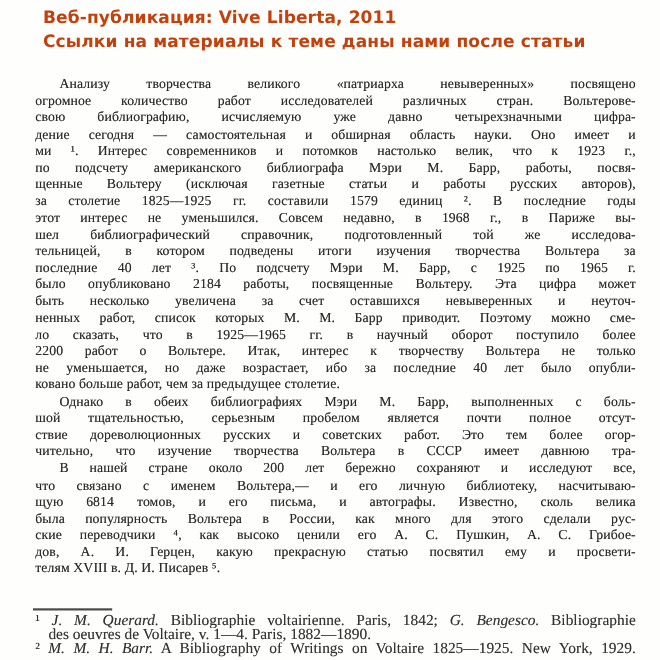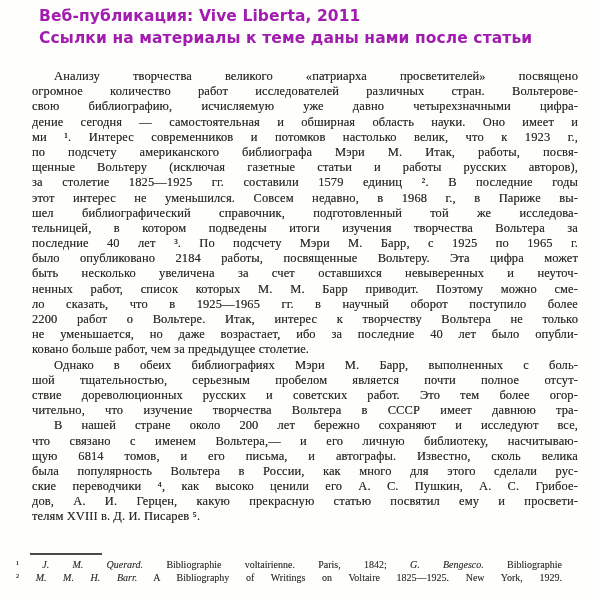--- a/index.html
+++ b/index.html
@@ -11,21 +11,21 @@
   .page {
     position: relative; width: 600px; height: 600px;
     background: #fefefd;
   }
   
   .header {
     position: absolute; left: 39px; top: 5px; width: 540px;
     font-family: "DejaVu Sans", sans-serif;
     font-weight: bold;
     font-size: 15.5px; line-height: 22px;
-    color: #a21caf;
+    color: #c2410c;
     letter-spacing: 0.1px;
   }
   
   .body-text {
     position: absolute; left: 32px; top: 69px; width: 546px;
     font-size: 12.5px; color: #2b2a28;
     text-shadow: 0 0 0.5px rgba(43,42,40,0.55);
     letter-spacing: 0.1px;
   }
   .line {
@@ -34,22 +34,22 @@
     overflow: hidden; white-space: nowrap;
   }
   .line.first { text-indent: 22px; }
   .line.lastline { text-align-last: left; white-space: normal; }
   
   .fn-sep {
     position: absolute; left: 30px; top: 553px;
     width: 72px; height: 2px; background: #4a4a48;
   }
   .footnotes {
-    position: absolute; left: 16px; top: 558px; width: 546px;
-    font-size: 10px; color: #343331;
+    position: absolute; left: 32px; top: 558px; width: 546px;
+    font-size: 14px; color: #343331;
     text-shadow: 0 0 0.4px rgba(52,51,49,0.5);
   }
   .fn-line {
     height: 13px; line-height: 13px;
     overflow: hidden; white-space: nowrap;
   }
   .fn-line.just { text-align: justify; text-align-last: justify; }
   .fn-line.ind { padding-left: 12px; }
   .fn-line .it { font-style: italic; }
 </style>
@@ -57,26 +57,26 @@
 <body>
 
 <div class="page">
 
   <div class="header">
     <div>Веб-публикация: Vive Liberta, 2011</div>
     <div>Ссылки на материалы к теме даны нами после статьи</div>
   </div>
 
   <div class="body-text">
-      <div class="line first">Анализу творчества великого «патриарха просветителей» посвящено</div>
+      <div class="line first">Анализу творчества великого «патриарха невыверенных» посвящено</div>
       <div class="line">огромное количество работ исследователей различных стран. Вольтерове-</div>
       <div class="line">свою библиографию, исчисляемую уже давно четырехзначными цифра-</div>
       <div class="line">дение сегодня — самостоятельная и обширная область науки. Оно имеет и</div>
       <div class="line">ми ¹. Интерес современников и потомков настолько велик, что к 1923 г.,</div>
-      <div class="line">по подсчету американского библиографа Мэри М. Итак, работы, посвя-</div>
+      <div class="line">по подсчету американского библиографа Мэри М. Барр, работы, посвя-</div>
       <div class="line">щенные Вольтеру (исключая газетные статьи и работы русских авторов),</div>
       <div class="line">за столетие 1825—1925 гг. составили 1579 единиц ². В последние годы</div>
       <div class="line">этот интерес не уменьшился. Совсем недавно, в 1968 г., в Париже вы-</div>
       <div class="line">шел библиографический справочник, подготовленный той же исследова-</div>
       <div class="line">тельницей, в котором подведены итоги изучения творчества Вольтера за</div>
       <div class="line">последние 40 лет ³. По подсчету Мэри М. Барр, с 1925 по 1965 г.</div>
       <div class="line">было опубликовано 2184 работы, посвященные Вольтеру. Эта цифра может</div>
       <div class="line">быть несколько увеличена за счет оставшихся невыверенных и неуточ-</div>
       <div class="line">ненных работ, список которых М. М. Барр приводит. Поэтому можно сме-</div>
       <div class="line">ло сказать, что в 1925—1965 гг. в научный оборот поступило более</div>
@@ -93,16 +93,17 @@
       <div class="line">была популярность Вольтера в России, как много для этого сделали рус-</div>
       <div class="line">ские переводчики ⁴, как высоко ценили его А. С. Пушкин, А. С. Грибое-</div>
       <div class="line">дов, А. И. Герцен, какую прекрасную статью посвятил ему и просвети-</div>
       <div class="line lastline">телям XVIII в. Д. И. Писарев ⁵.</div>
     </div>
 
   <div class="fn-sep"></div>
 
   <div class="footnotes">
       <div class="fn-line just"><span>¹ </span><span class="it">J. M. Querard.</span><span> Bibliographie voltairienne. Paris, 1842; </span><span class="it">G. Bengesco.</span><span> Bibliographie</span></div>
+      <div class="fn-line ind"><span>des oeuvres de Voltaire, v. 1—4. Paris, 1882—1890.</span></div>
       <div class="fn-line just"><span>² </span><span class="it">M. M. H. Barr.</span><span> A Bibliography of Writings on Voltaire 1825—1925. New York, 1929.</span></div>
     </div>
 
 </div>
 
 </body></html>

